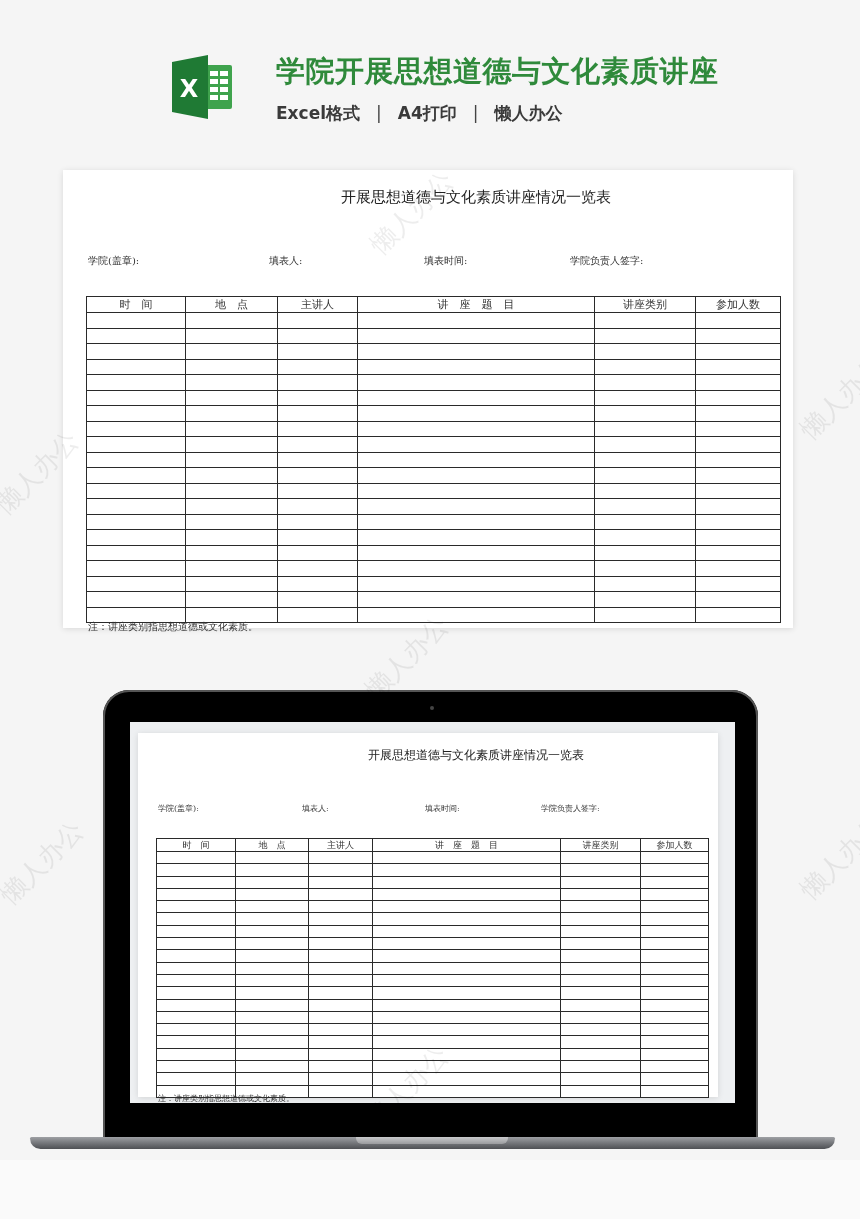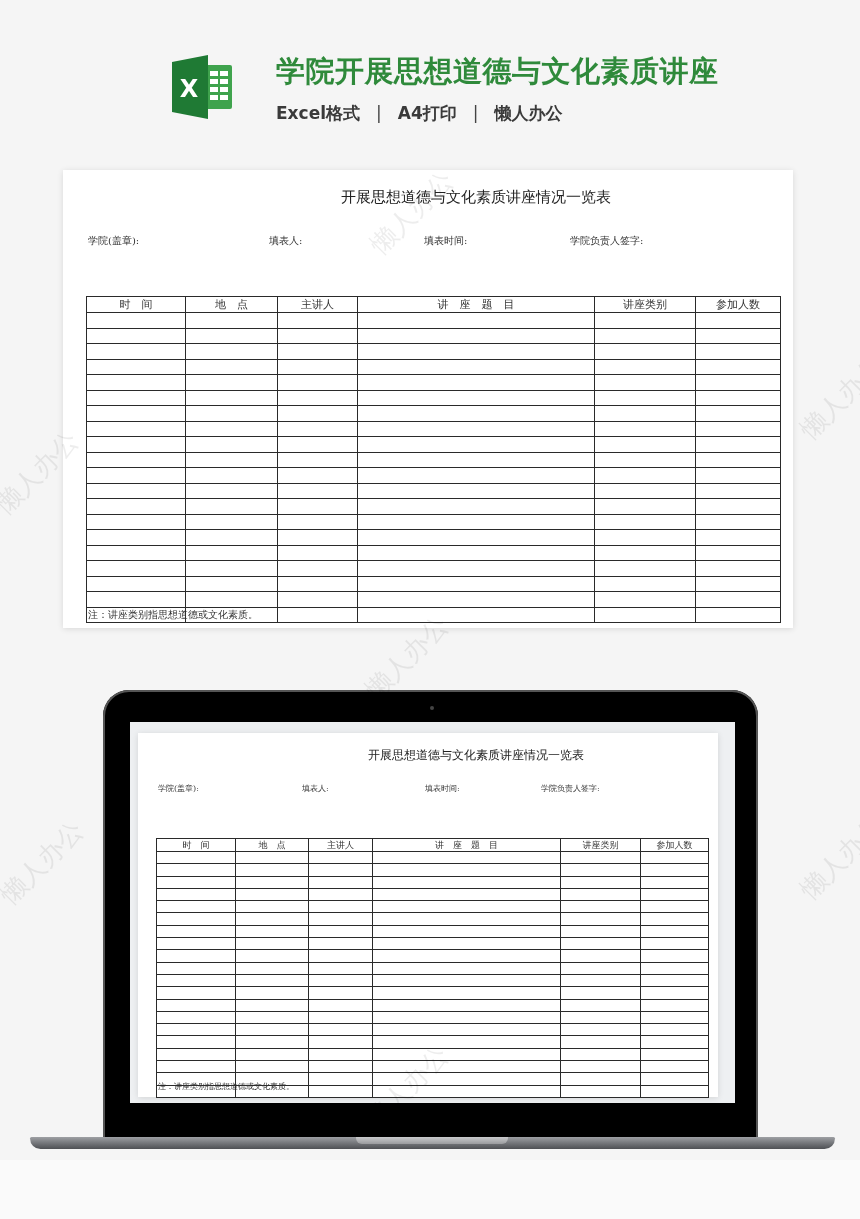--- a/index.html
+++ b/index.html
@@ -15,22 +15,22 @@
   .title { position:absolute; left:276px; top:52px; font-family:"DejaVu Sans","Liberation Sans",sans-serif;
     font-weight:bold; font-size:29px; color:#2f8a3b; letter-spacing:0.5px; white-space:nowrap; }
   .subtitle { position:absolute; left:276px; top:102px; font-family:"DejaVu Sans","Liberation Sans",sans-serif;
     font-weight:bold; font-size:17px; color:#3a3a3a; white-space:nowrap; }
   .subtitle .sep { display:inline-block; margin:0 16px; font-weight:normal; color:#444; }
 
   
   .paper { position:absolute; background:#fff; box-shadow:0 1px 6px rgba(0,0,0,0.12); }
   .paper-top { left:63px; top:170px; width:730px; height:458px; }
   .doc-title { position:absolute; left:0; width:100%; text-align:center; font-weight:normal; color:#222; white-space:nowrap;padding-left:48px; }
-  .info-label { position:absolute; color:#333; white-space:nowrap; }
-  .note { position:absolute; color:#333; white-space:nowrap; }
+  .info-label { position:absolute; color:#333; white-space:nowrap;margin-top:20px; }
+  .note { position:absolute; color:#333; white-space:nowrap;margin-top:12px; }
 
   table.grid { position:absolute; border-collapse:collapse; table-layout:fixed; }
   table.grid td, table.grid th { border:1px solid #2a2a2a; padding:0; font-weight:normal; color:#333; text-align:center; overflow:hidden; white-space:nowrap; }
   table.grid { border:1.5px solid #222;margin-top:32px; }
 
   
   .paper-top .doc-title { top:18px; font-size:15px; }
   .paper-top .info-label { top:64px; font-size:10px; }
   .paper-top table.grid { left:23px; top:94px; width:694px; }
   .paper-top table.grid th { height:15px; font-size:11px; line-height:14px; }

